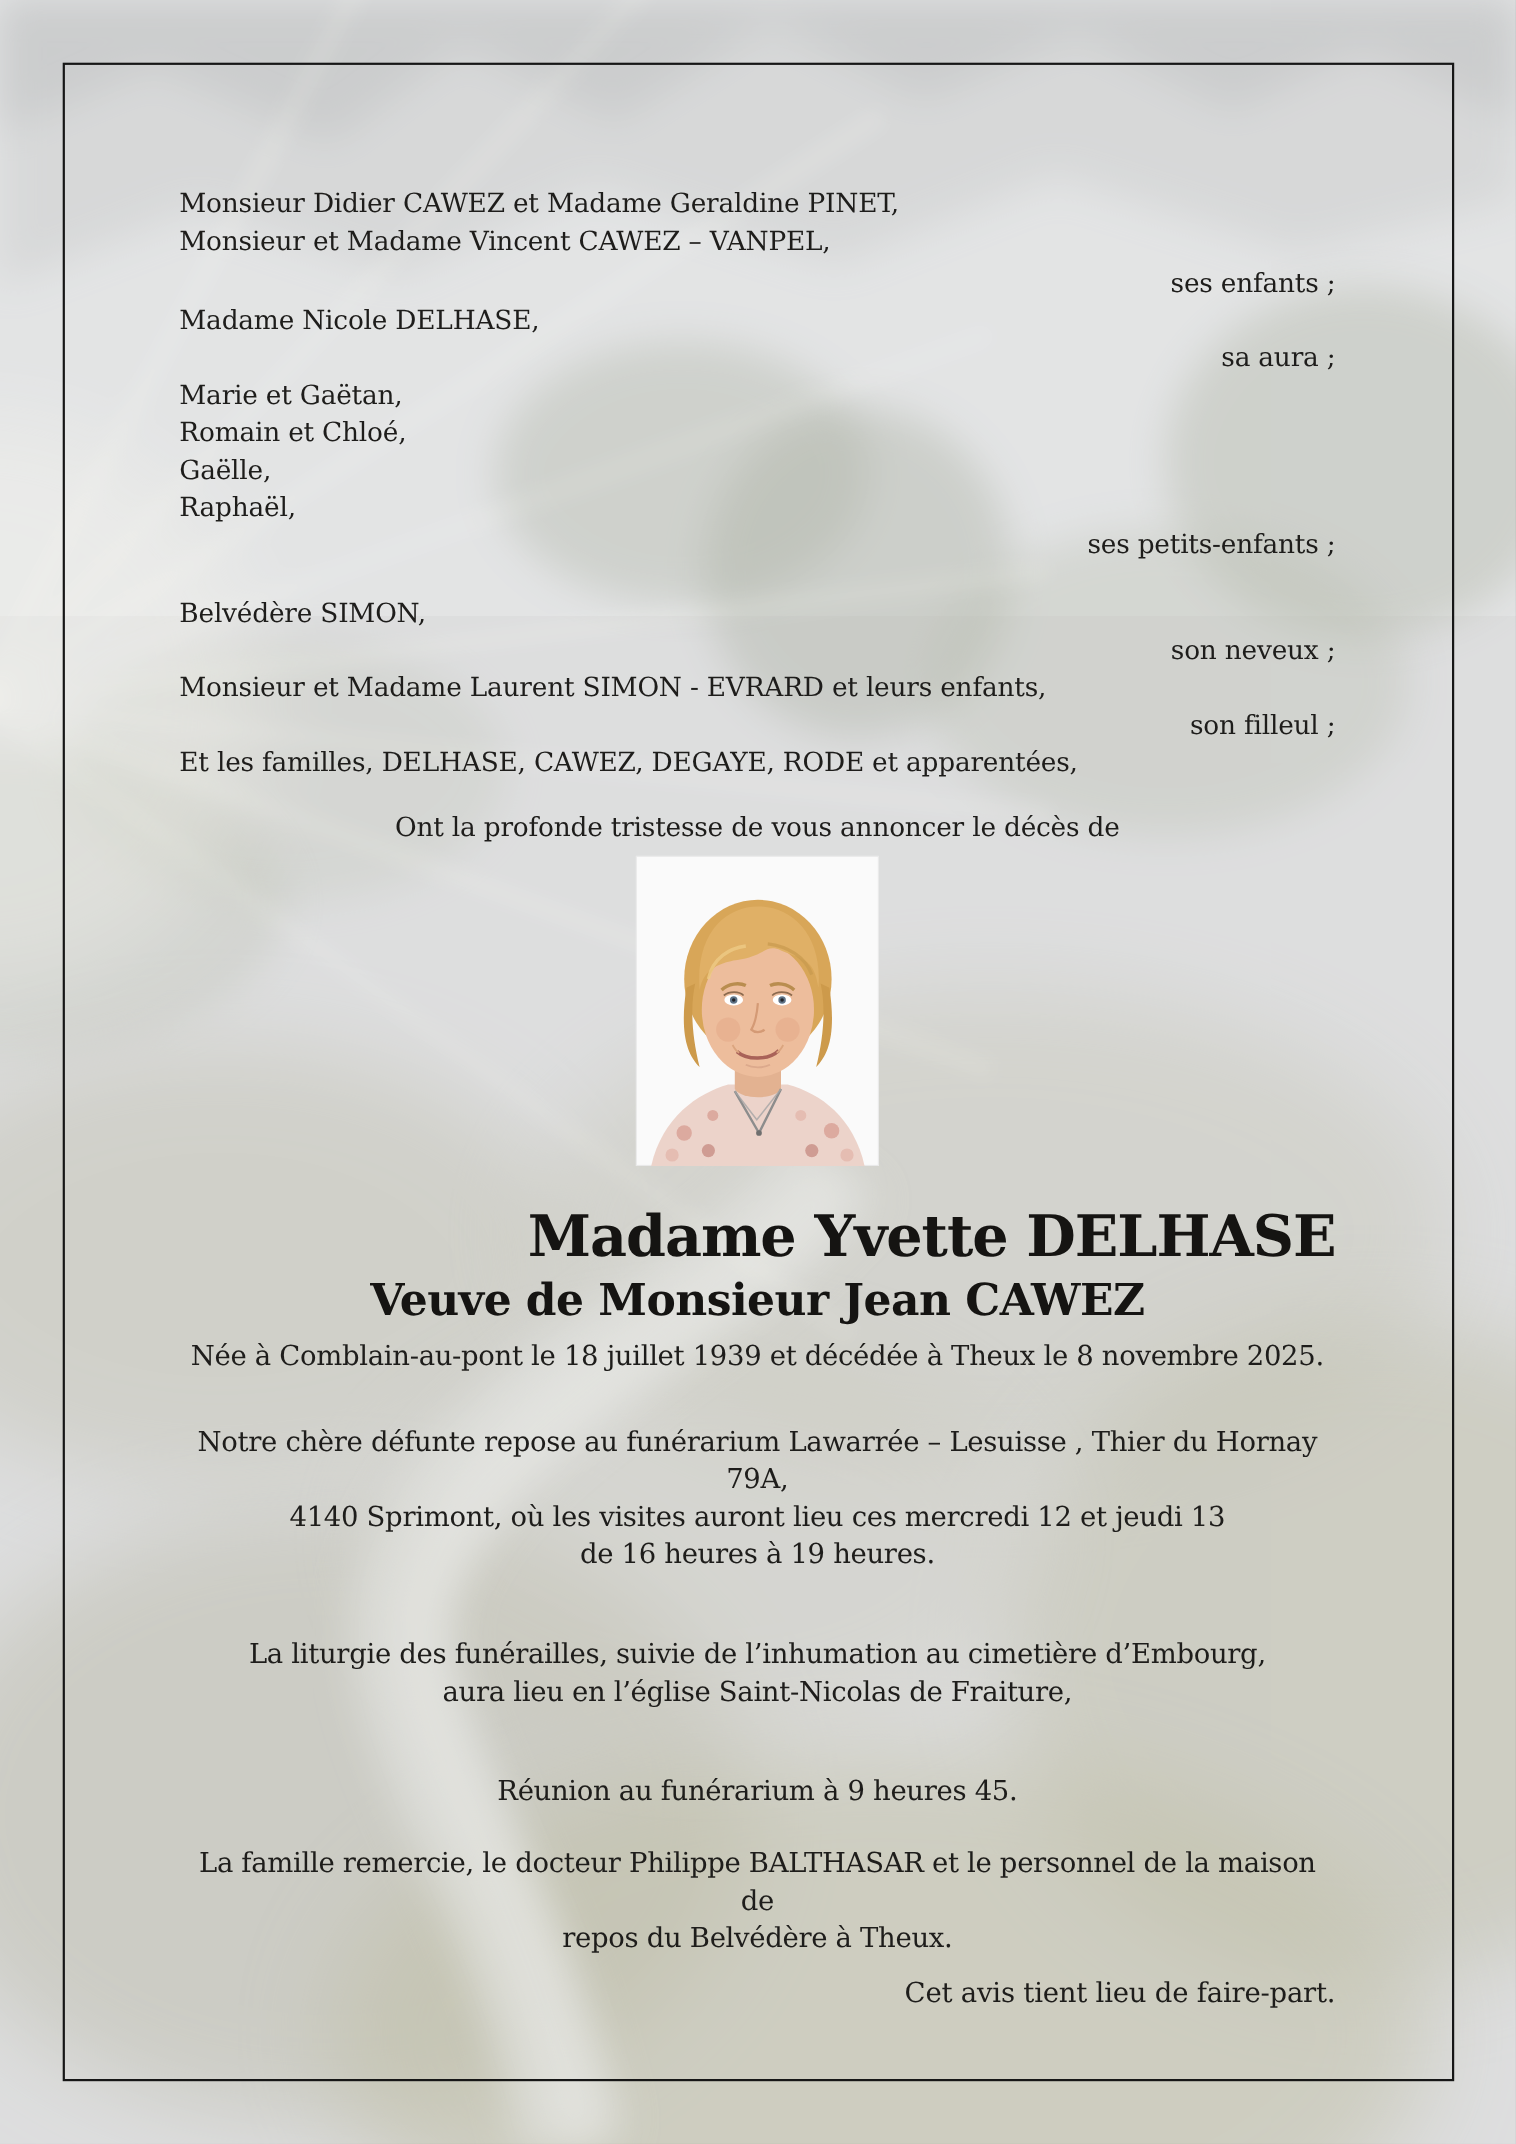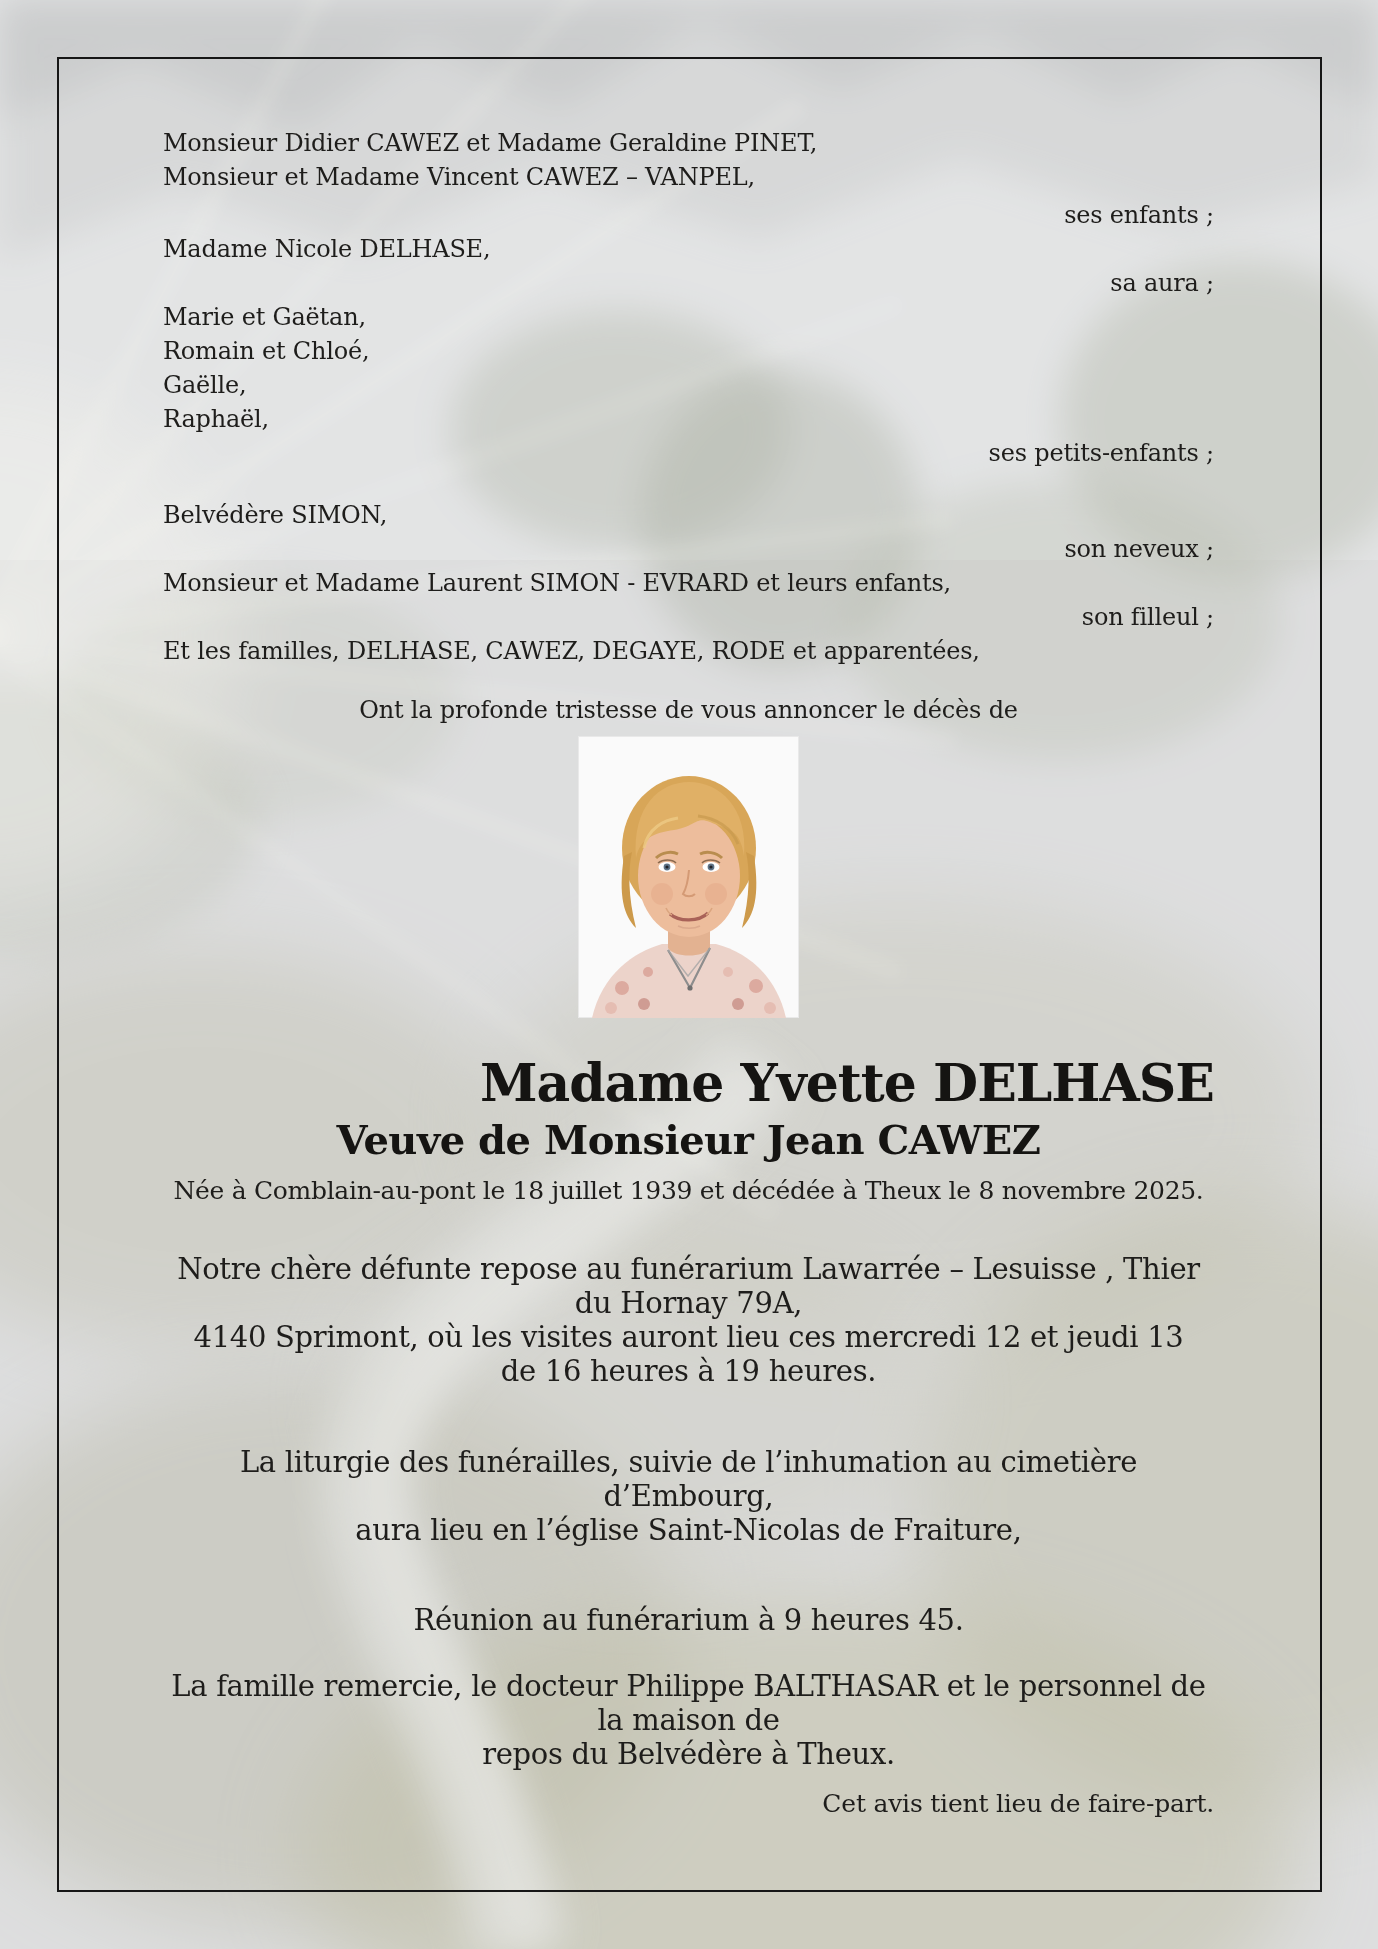--- a/index.html
+++ b/index.html
@@ -16,40 +16,40 @@
     color:var(--text);
   }
   .bg{position:absolute;inset:0;z-index:0;}
   .frame{
     position:absolute;left:57px;top:57px;width:1265px;height:1835px;
     border:2px solid var(--border);
     z-index:2;
   }
   .content{
     position:absolute;left:57px;top:57px;width:1265px;height:1835px;
-    padding:69px 108px 0 106px;
+    padding:111px 108px 0 106px;
     z-index:3;
   }
   .line{font-size:24px;line-height:34px;letter-spacing:-0.2px;white-space:nowrap;}
   .rlabel{font-size:24px;line-height:34px;text-align:right;letter-spacing:-0.2px;}
   .center{text-align:center;white-space:nowrap;}
   .m4{margin-top:4px;}
   .m28{margin-top:28px;}
   .m25{margin-top:25px;}
   .photo-wrap{margin-top:9px;text-align:center;line-height:0;}
   .photo-wrap svg{display:inline-block;}
   .deceased-name{margin-top:38px;font-size:52px;line-height:54px;font-weight:bold;text-align:right;letter-spacing:-1px;color:#151412;}
   .deceased-relation{margin-top:8px;font-size:40px;line-height:44px;font-weight:bold;text-align:center;letter-spacing:-0.5px;color:#151412;}
   .life-dates{margin-top:12px;font-size:25px;line-height:34px;text-align:center;letter-spacing:-0.3px;}
   .p-repose{margin-top:44px;}
   .p-funeral{margin-top:57px;}
   .p-meeting{margin-top:56px;}
   .p-thanks{margin-top:32px;}
   .p-notice{margin-top:16px;font-size:25px;line-height:34px;text-align:right;letter-spacing:-0.2px;}
-  .pline{font-size:29px;line-height:34px;text-align:center;letter-spacing:-0.3px;}
+  .pline{font-size:25px;line-height:34px;text-align:center;letter-spacing:-0.3px;}
   .pline.bold{font-weight:bold;}
 </style>
 </head>
 <body>
 
 <svg class="bg" width="1378" height="1949" viewBox="0 0 1378 1949" aria-hidden="true">
   <defs>
     <filter id="b18" x="-20%" y="-20%" width="140%" height="140%">
         <feGaussianBlur stdDeviation="18"></feGaussianBlur>
       </filter>

